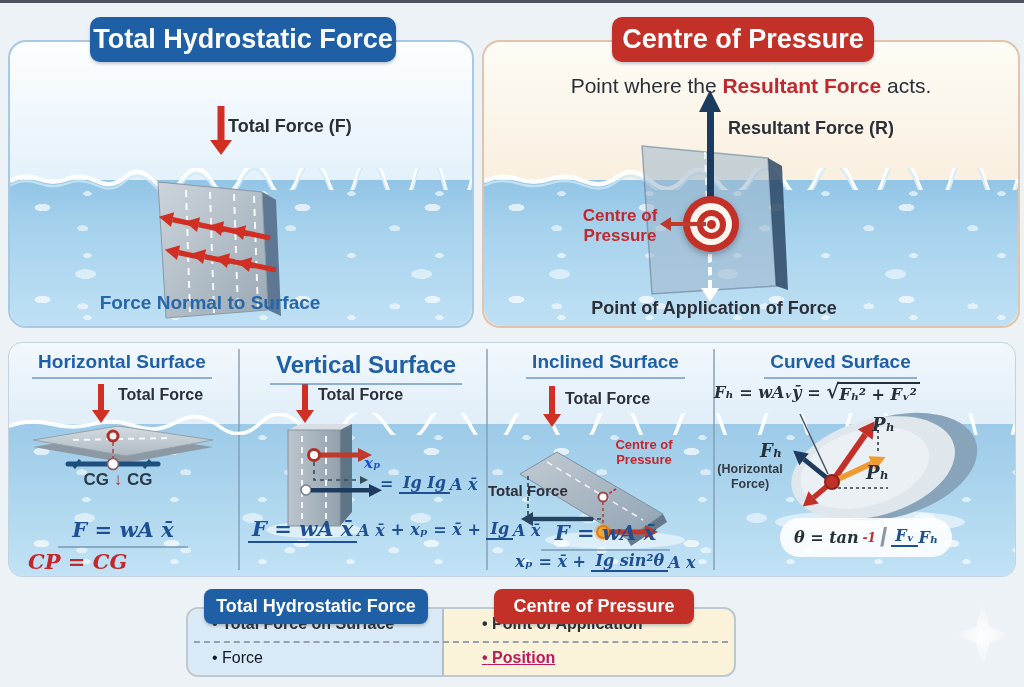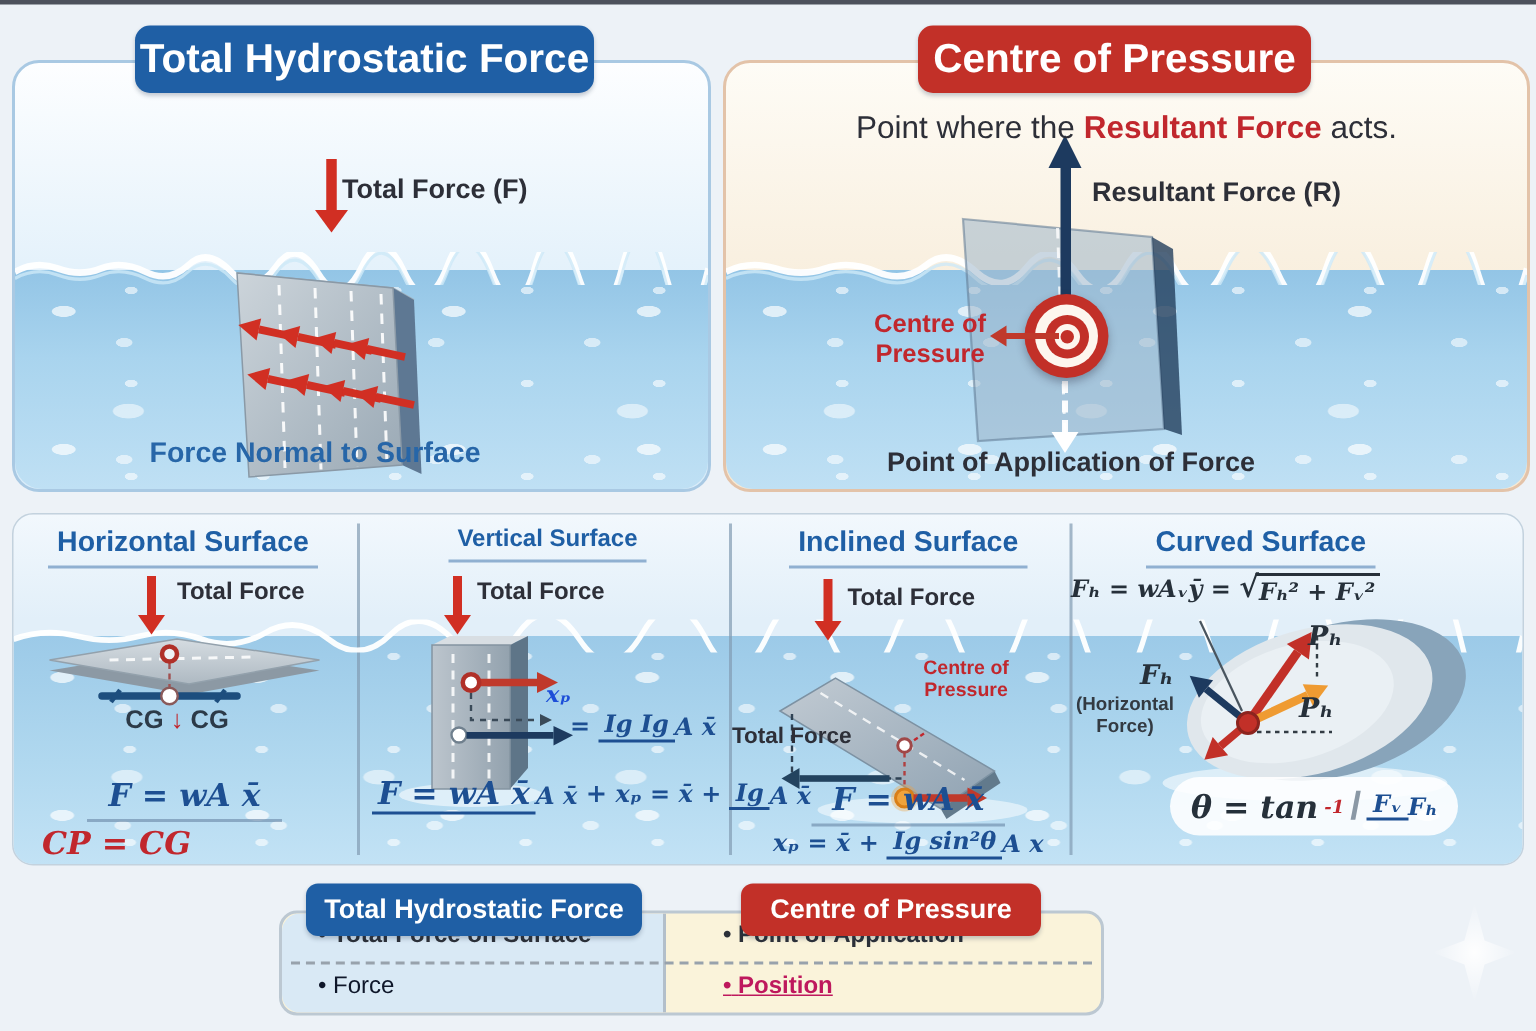--- a/index.html
+++ b/index.html
@@ -209,21 +209,21 @@
       <span>CG</span>
     </div>
     <div class="lbl" style="left:20px;top:175px;width:190px;text-align:center;z-index:10;">
       <span class="sep-u formula" style="font-size:21px;">F = wA x̄</span>
     </div>
     <div class="lbl" style="left:20px;top:207px;width:190px;z-index:10;">
       <span class="formula" style="font-size:21px;color:#c1272d;">CP = CG</span>
     </div>
 
     <div class="lbl" style="left:262px;top:9px;width:190px;text-align:center;z-index:10;">
-      <span class="title-u blue" style="font-size:16px;font-weight:bold;">Vertical Surface</span>
+      <span class="title-u blue" style="font-size:24px;font-weight:bold;">Vertical Surface</span>
     </div>
     <div class="lbl dark" style="left:310px;top:44px;font-size:16px;font-weight:bold;z-index:10;">Total Force</div>
     <div class="arrow-down" style="left:286px;top:42px;width:22px;height:42px;z-index:9;">
       <div class="shaft" style="height:28px;width:6px;"></div>
         <div class="head" style="top:26px;border-left-width:9px;border-right-width:9px;border-top-width:13px;"></div>
     </div>
     <svg style="position:absolute;left:240px;top:72px;width:235px;height:125px;z-index:8;" viewBox="0 0 235 125">
       <defs>
           <linearGradient id="gp3" x1="0" y1="0" x2="1" y2="0">
             <stop offset="0" stop-color="#bcc5cd"></stop>
@@ -360,21 +360,21 @@
       <circle cx="112" cy="70" r="7" fill="#c23028" stroke="#8c241e" stroke-width="2"></circle>
     </svg>
     <div class="lbl formula" style="left:864px;top:72px;font-size:18px;color:#26303a;z-index:10;">Pₕ</div>
     <div class="lbl formula" style="left:858px;top:120px;font-size:18px;color:#26303a;z-index:10;">Pₕ</div>
     <div class="lbl formula" style="left:752px;top:98px;font-size:18px;color:#26303a;z-index:10;">Fₕ</div>
     <div class="lbl" style="left:700px;top:120px;width:84px;text-align:center;font-size:12.5px;font-weight:bold;color:#333a42;line-height:1.2;white-space:normal;z-index:10;">
       <span>(Horizontal</span><br>
       <span>Force)</span>
     </div>
     <div style="position:absolute;left:772px;top:176px;display:inline-flex;align-items:center;gap:4px;padding:4px 14px;border-radius:20px;background:rgba(255,255,255,.88);z-index:10;">
-      <span class="formula" style="font-size:21px;color:#26303a;">θ = tan</span>
+      <span class="formula" style="font-size:16px;color:#26303a;">θ = tan</span>
         <sup class="formula" style="font-size:12px;color:#c1272d;">-1</sup>
       <span style="font-size:26px;color:#8a98a5;font-weight:bold;">/</span>
       <span class="frac formula" style="font-size:16px;">
           <span class="num">Fᵥ</span>
           <span class="den">Fₕ</span>
         </span>
     </div>
   </section>
 
   <section style="position:absolute;left:186px;top:607px;width:546px;height:66px;border-radius:12px;border:2px solid #bcc8d2;background:#faf3da;">

